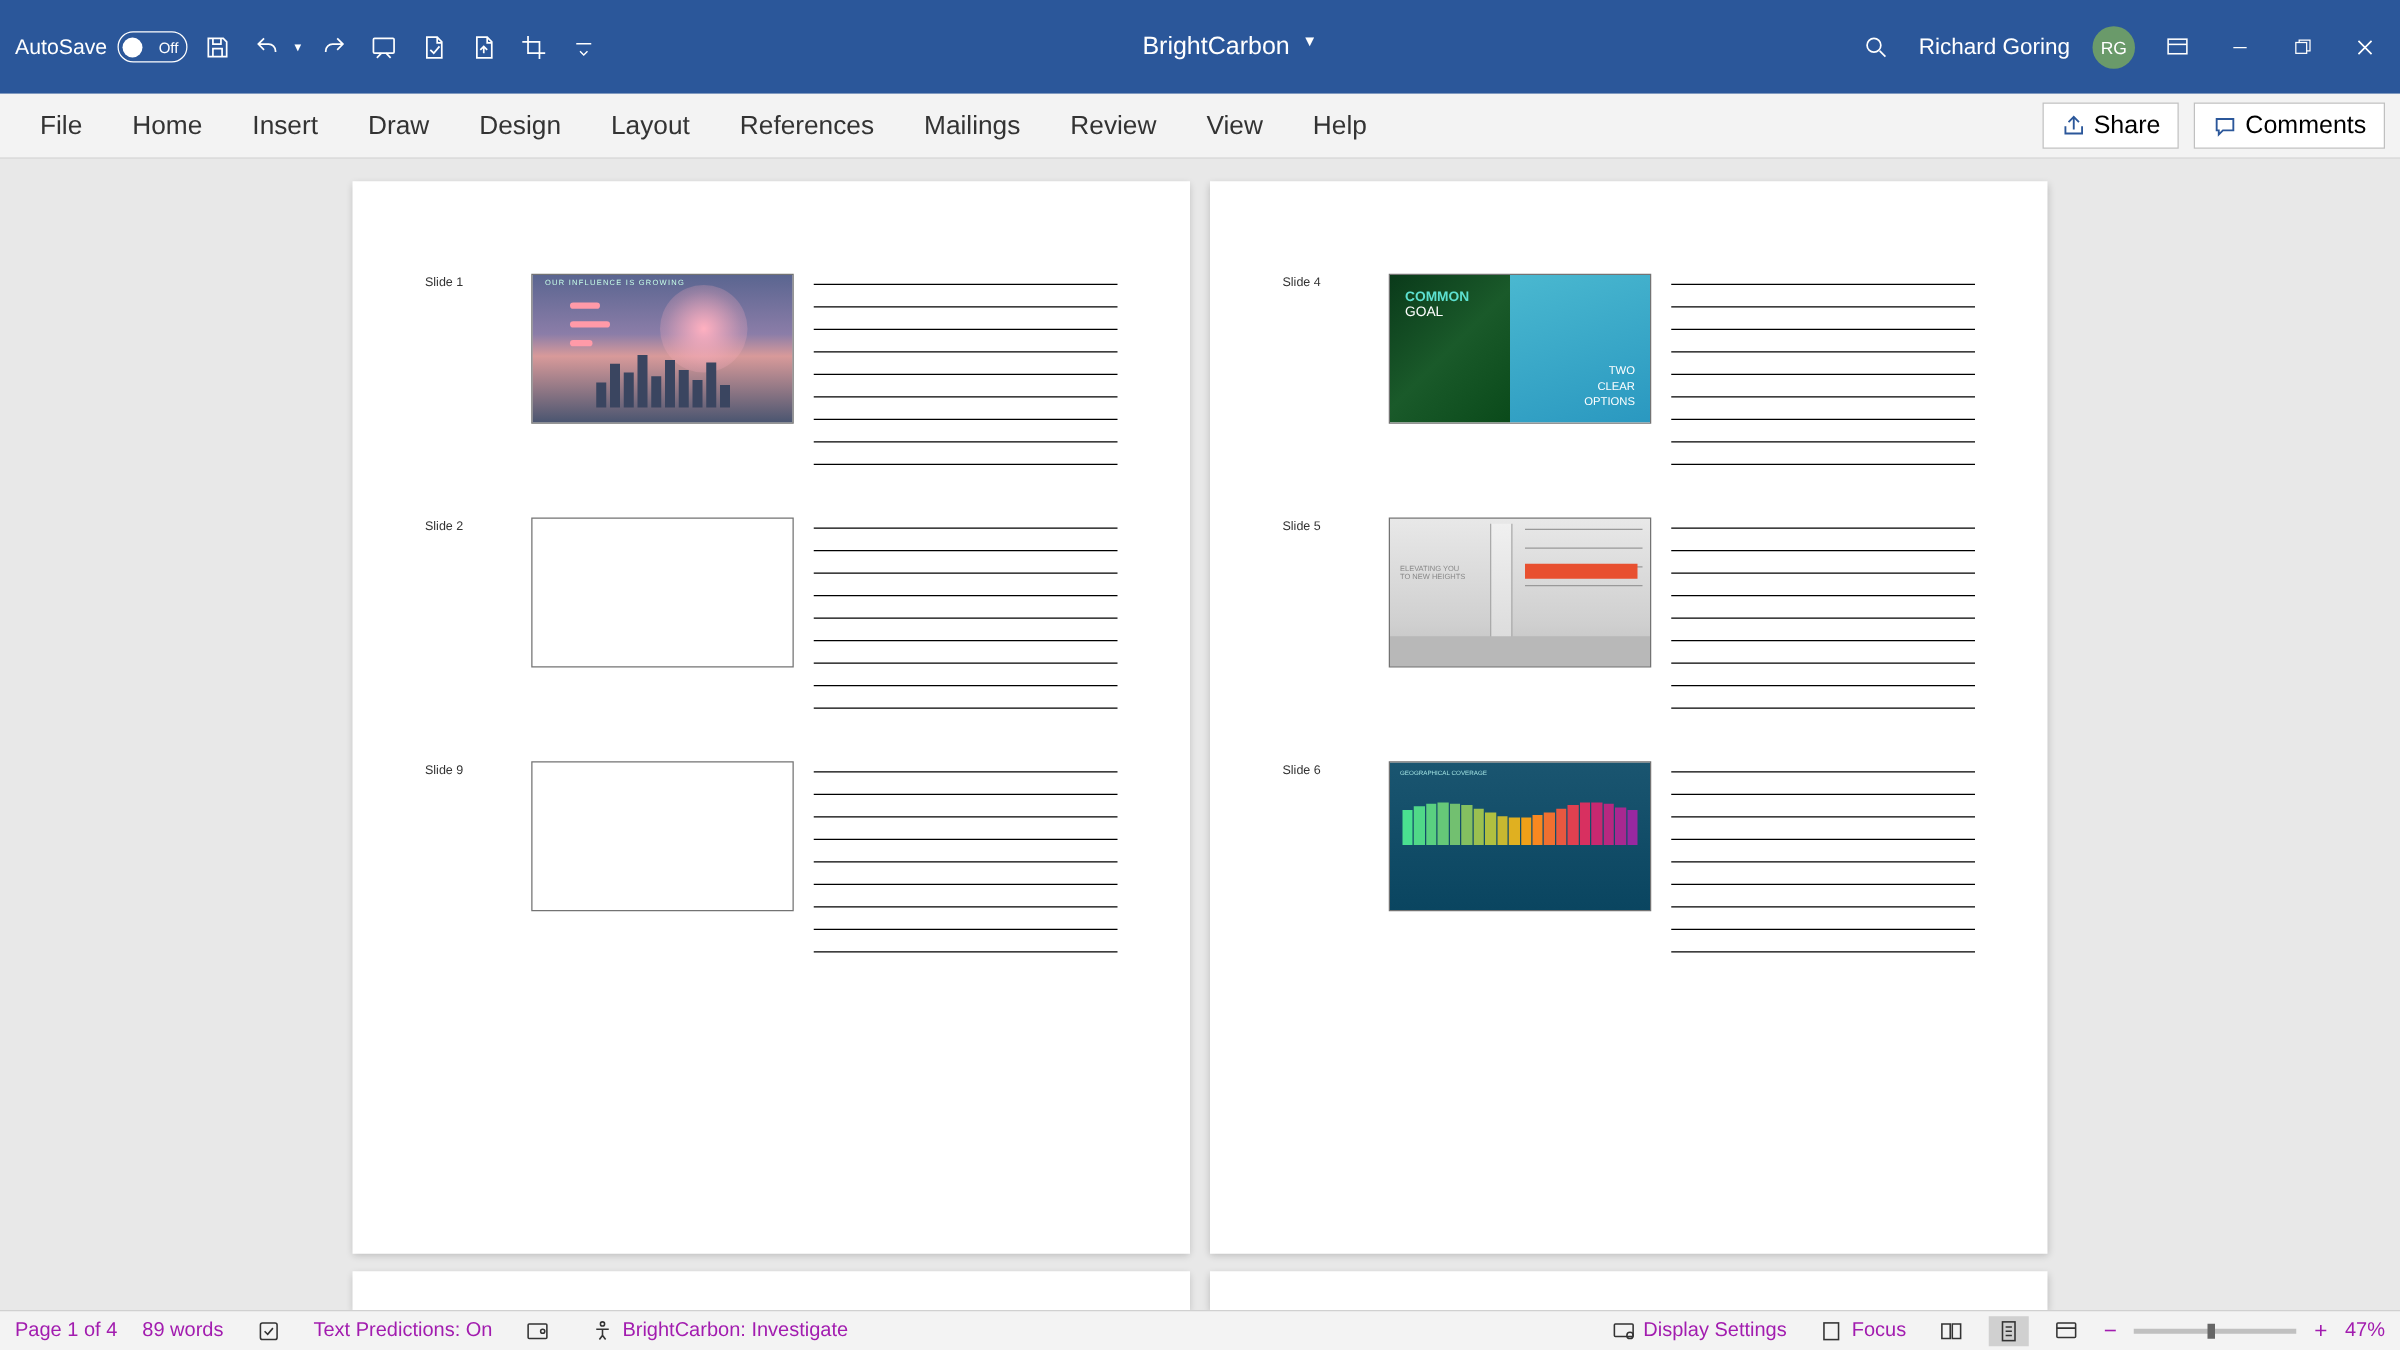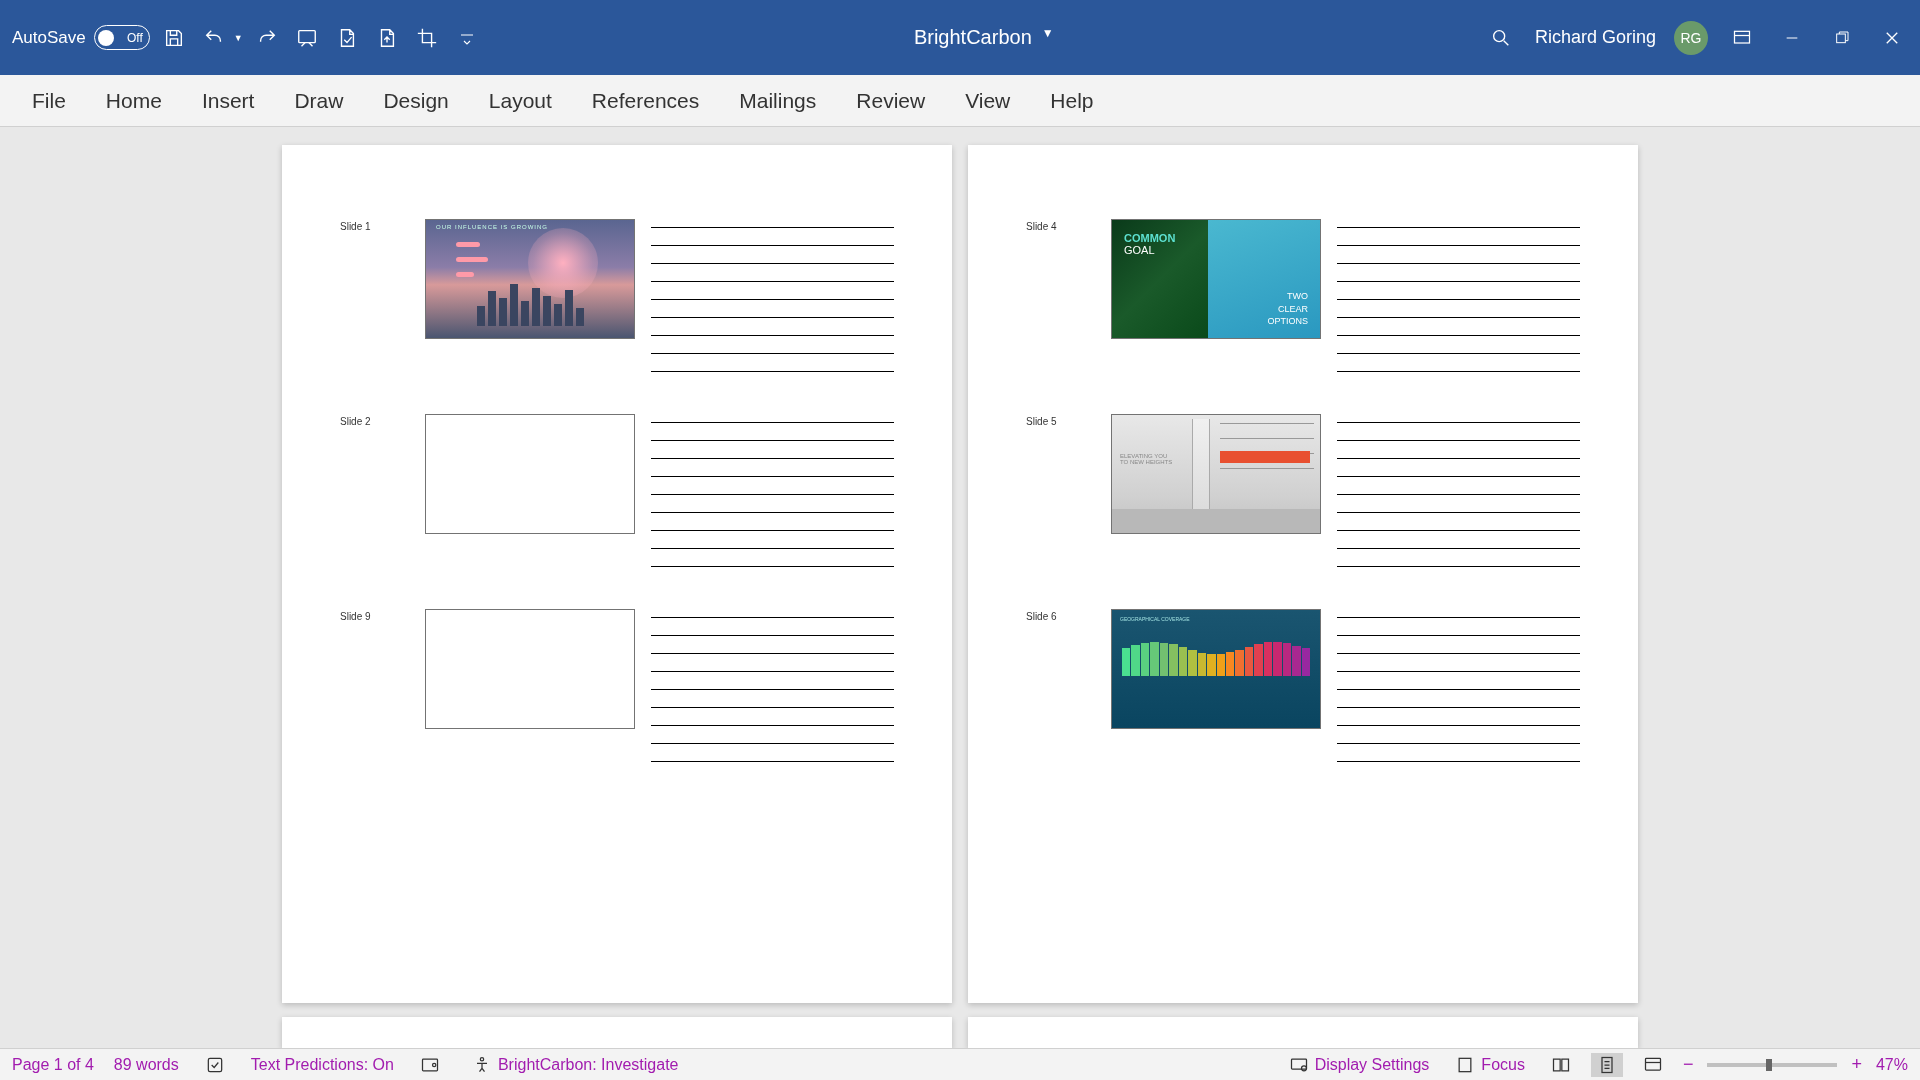--- a/index.html
+++ b/index.html
@@ -161,20 +161,34 @@
   <div class="ribbon-tab">Home</div>
   <div class="ribbon-tab">Insert</div>
   <div class="ribbon-tab">Draw</div>
   <div class="ribbon-tab">Design</div>
   <div class="ribbon-tab">Layout</div>
   <div class="ribbon-tab">References</div>
   <div class="ribbon-tab">Mailings</div>
   <div class="ribbon-tab">Review</div>
   <div class="ribbon-tab">View</div>
   <div class="ribbon-tab">Help</div>
+  <div class="ribbon-right">
+    <div class="ribbon-btn">
+      <svg width="20" height="20" viewBox="0 0 24 24">
+          <path d="M4 12v7h16v-7 M12 3v12 M7 8l5-5 5 5"></path>
+        </svg>
+      <span>Share</span>
+    </div>
+    <div class="ribbon-btn">
+      <svg width="20" height="20" viewBox="0 0 24 24">
+          <path d="M4 5h16v11H10l-4 4v-4H4z"></path>
+        </svg>
+      <span>Comments</span>
+    </div>
+  </div>
 </div>
 
 <div class="doc-area">
   <div class="pages-col">
   <div class="page">
     <div class="slide-row">
       <div class="slide-label">Slide 1</div>
       <div class="thumb th-city">
         <div class="th-city-title">OUR INFLUENCE IS GROWING</div>
         <div class="th-city-bars">

